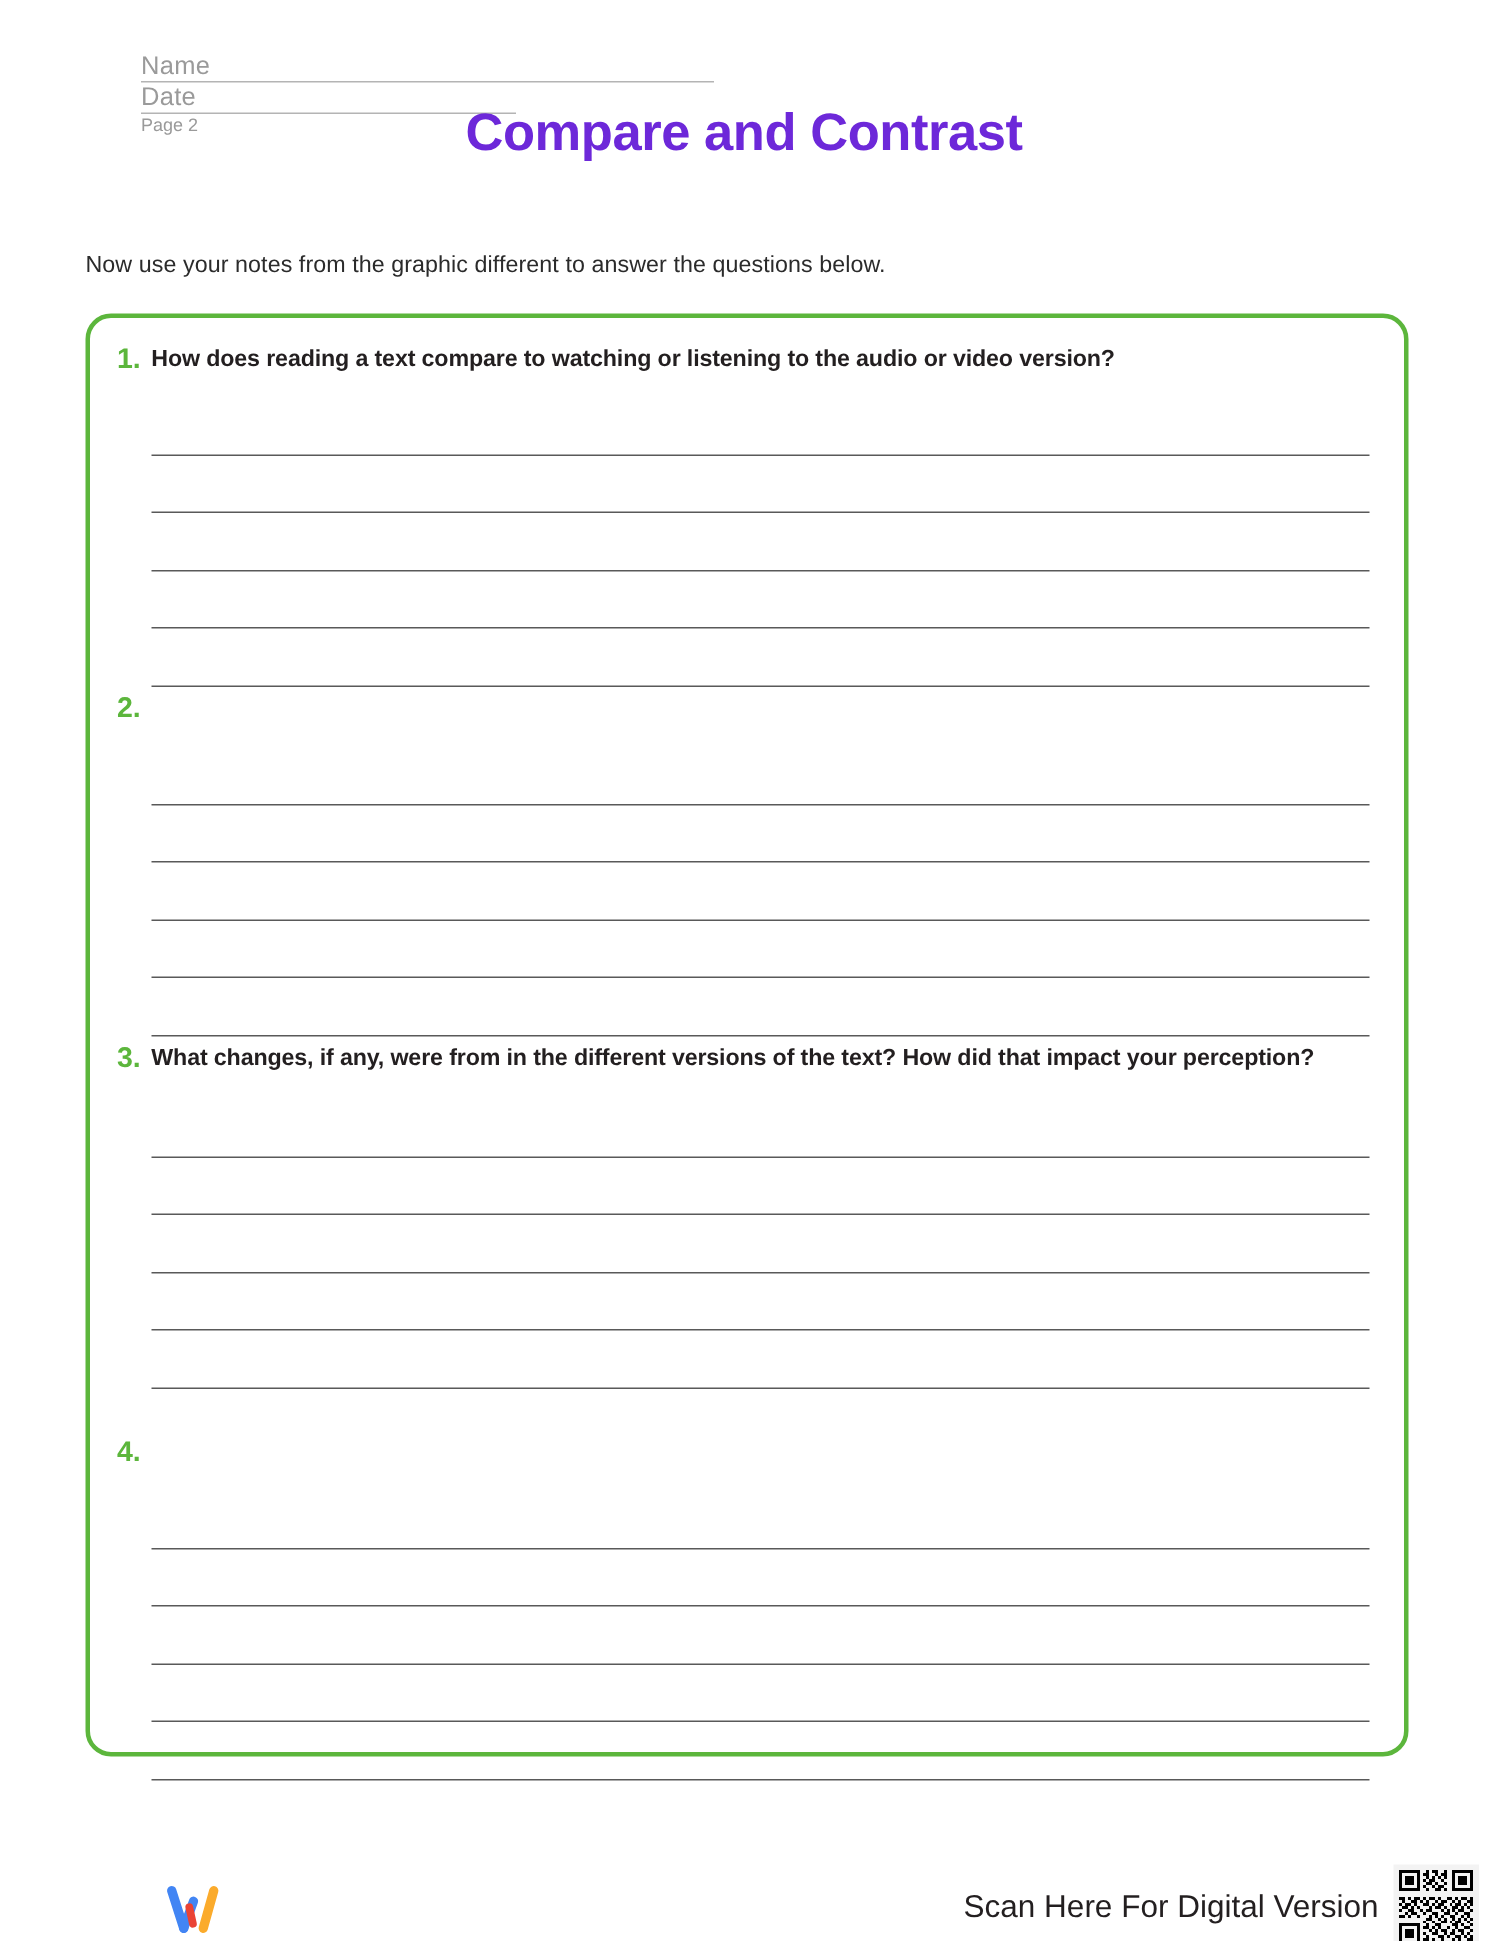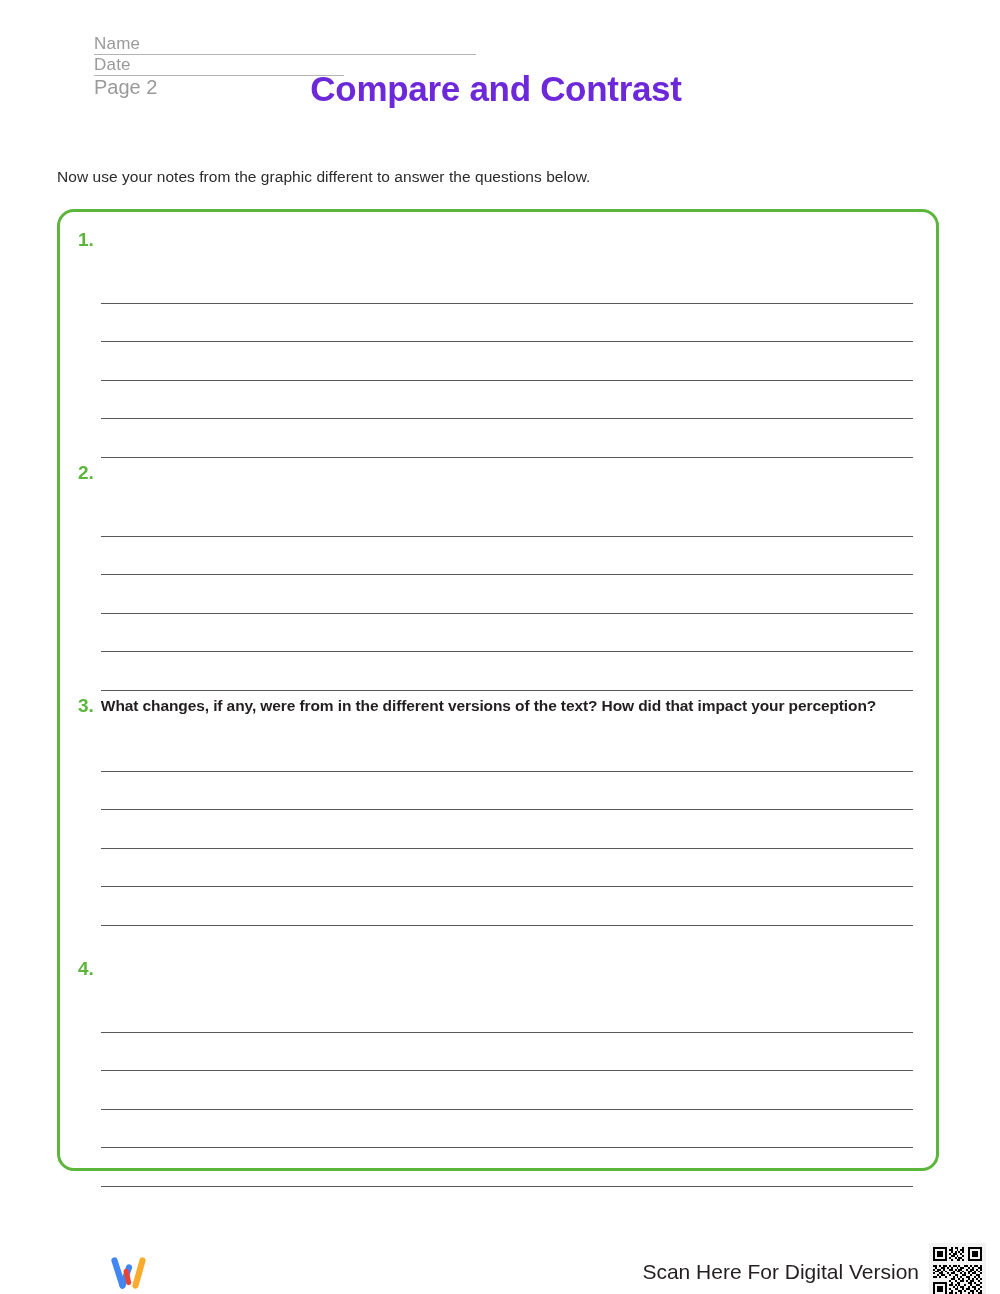--- a/index.html
+++ b/index.html
@@ -36,21 +36,21 @@
   }
   .field-rule {
     height: 14px;
     border-bottom: 1.4px solid #b4b4b4;
     margin-left: 7px;
   }
   .name-rule  { width: 382px; }
   .date-rule  { width: 250px; }
   .spacer-md  { width: 36px; }
   .page-label {
-    font-size: 20px;
+    font-size: 12px;
     color: #9a9a9a;
     margin-left: 38px;
     white-space: nowrap;
   }
 
   
   .title-block {
     position: absolute;
     left: 56px;
     top: 66px;
@@ -196,20 +196,21 @@
 <div class="title-block">
   <div class="title-line">Compare and Contrast</div>
 </div>
 <div class="subtitle">Now use your notes from the graphic different to answer the questions below.</div>
 
 <div class="panel">
 
   <div class="question q1">
     <div class="q-head">
       <span class="q-num">1.</span>
+      <span class="q-text">How does reading a text compare to watching or listening to the audio or video version?</span>
     </div>
     <div class="lines">
       <div class="ans-line"></div>
       <div class="ans-line"></div>
       <div class="ans-line"></div>
       <div class="ans-line"></div>
       <div class="ans-line"></div>
     </div>
   </div>
 

